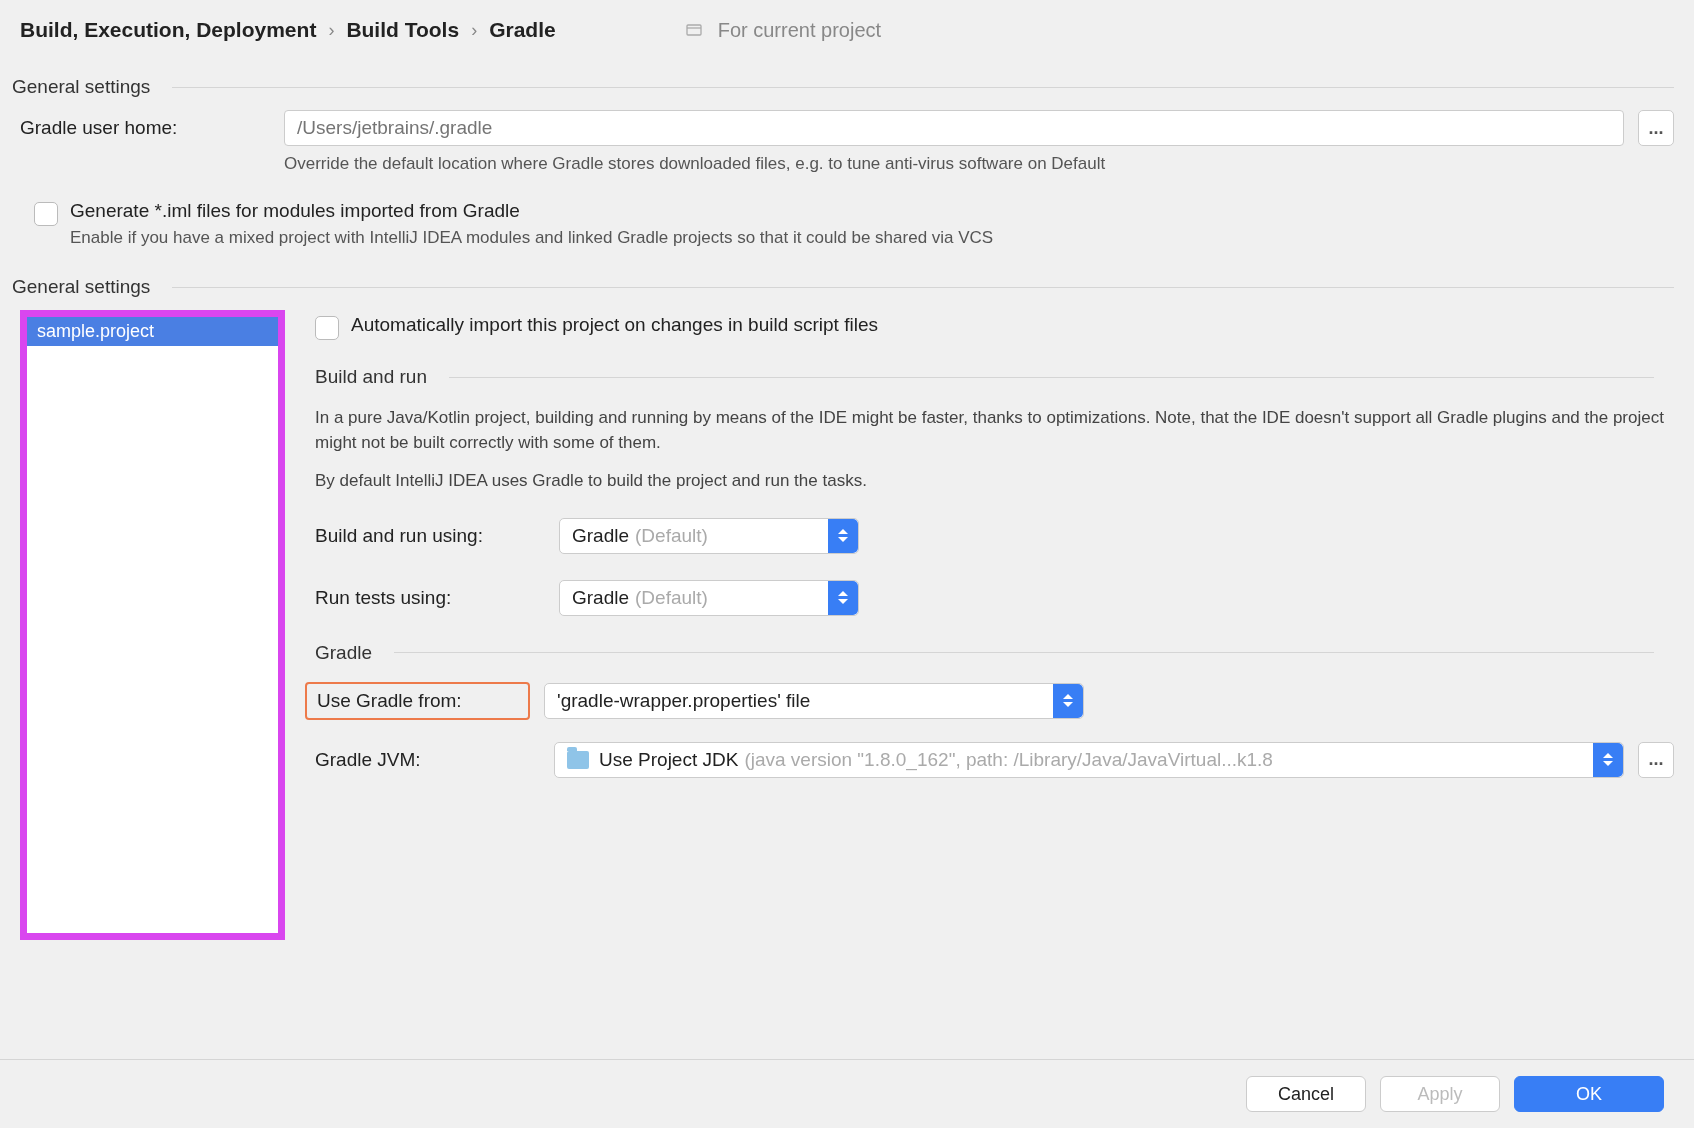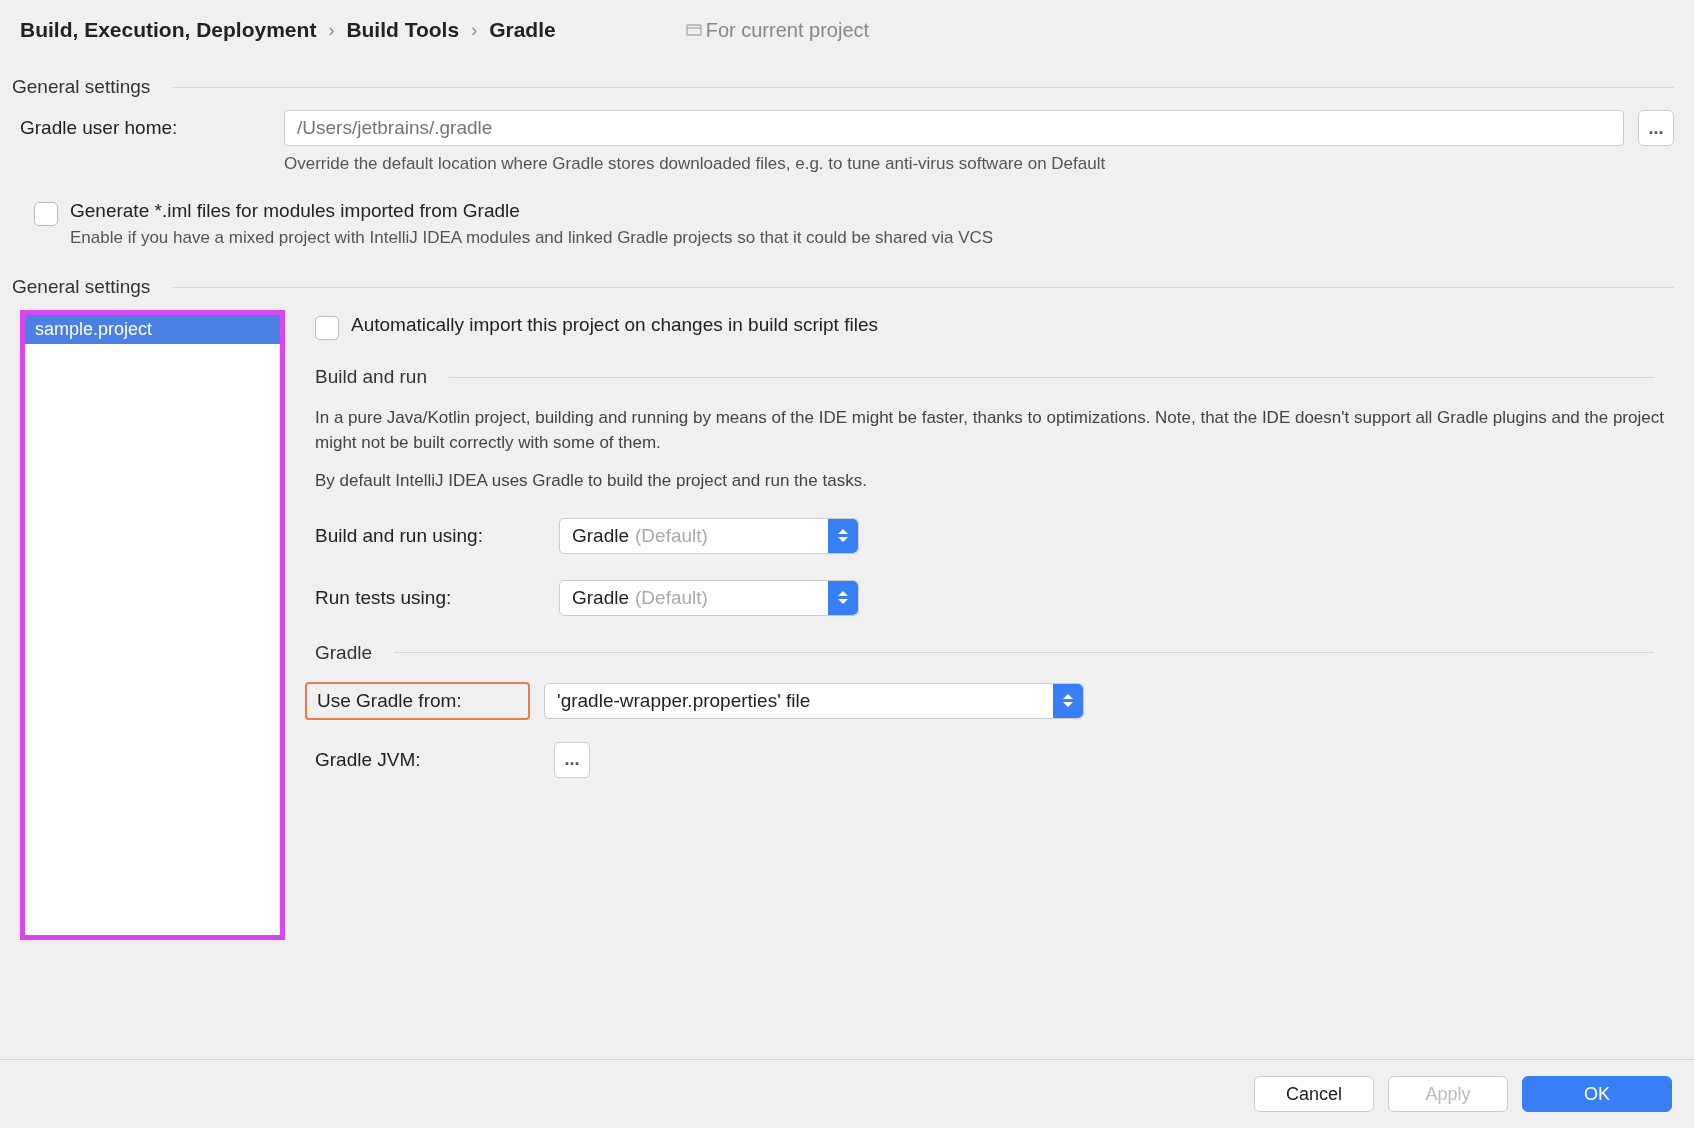--- a/index.html
+++ b/index.html
@@ -19,21 +19,21 @@
       align-items: center;
       padding: 18px 20px 14px 20px;
       gap: 10px;
     }
     .breadcrumb .bc-item { font-weight: 700; font-size: 21px; }
     .breadcrumb .chevron { color: #888; font-size: 18px; margin: 0 2px; font-weight:400;}
     .current-project {
       margin-left: 120px;
       color: #888;
       font-size: 20px;
-      display: flex; align-items: center; gap: 4px;
+      display: flex; align-items: center; gap: 16px;
     }
     .proj-icon { width:16px; height:16px; display:inline-block; }
     
     .section-header {
       display: flex;
       align-items: center;
       gap: 22px;
       margin: 20px 20px 12px 12px;
       color: #333;
     }
@@ -99,21 +99,21 @@
     .chk-hint { font-size: 17px; color:#555; margin-top:6px; }
     
     .split-area {
       display:flex;
       margin: 8px 20px 0 20px;
       gap: 30px;
       height: 630px;
     }
     .project-list {
       width: 265px;
-      border: 5px solid #d946ef;
+      border: 7px solid #d946ef;
       background: #fff;
     }
     .project-list .pl-item {
       padding: 4px 10px;
       font-size: 18px;
     }
     .project-list .pl-item.selected {
       background: #4a7fe3;
       color: #fff;
     }
@@ -159,21 +159,21 @@
       flex:0 0 22px;
     }
     .folder-icon::before {
         content:""; position:absolute; top:-4px; left:0;
         width:10px; height:4px; background:#8fc4e8; border-radius:2px 2px 0 0;
     }
     
     .bottom-bar {
       position:absolute; left:0; right:0; bottom:0;
       border-top:1px solid #d5d5d5;
-      padding: 16px 22px;
+      padding: 16px 30px;
       display:flex; justify-content:flex-end; gap:14px;
       background:#f0f0f0;
     }
     .btn {
       height:36px; min-width:120px;
       border:1px solid #ccc; border-radius:6px;
       background:#fff; font-size:18px;
       display:flex; align-items:center; justify-content:center;
       padding:0 22px;
     }
@@ -284,20 +284,29 @@
         <span class="combo-text">'gradle-wrapper.properties' file</span>
         <span class="spin">
             <span class="tri-up"></span>
             <span class="tri-down"></span>
           </span>
       </div>
     </div>
 
     <div class="row" style="margin-top:22px;">
       <span class="label-fixed3" style="padding-left:0;">Gradle JVM:</span>
+      <div class="combo" style="flex:1;">
+        <span class="folder-icon"></span>
+        <span class="combo-text">Use Project JDK</span>
+        <span class="combo-text default">(java version "1.8.0_162", path: /Library/Java/JavaVirtual...k1.8</span>
+        <span class="spin">
+            <span class="tri-up"></span>
+            <span class="tri-down"></span>
+          </span>
+      </div>
       <div class="dots-btn">...</div>
     </div>
   </div>
 </div>
 
 <div class="bottom-bar">
   <div class="btn">Cancel</div>
   <div class="btn disabled">Apply</div>
   <div class="btn primary">OK</div>
 </div>

